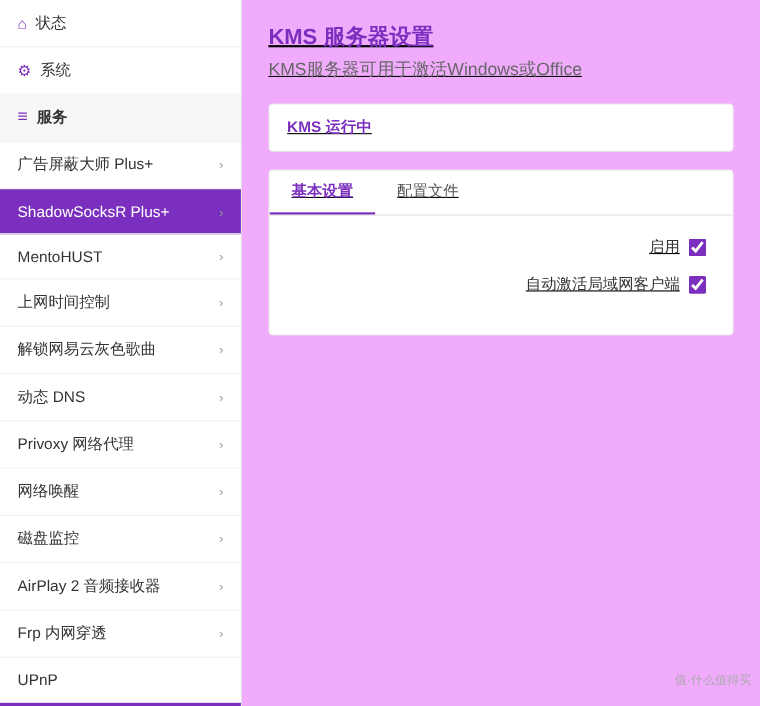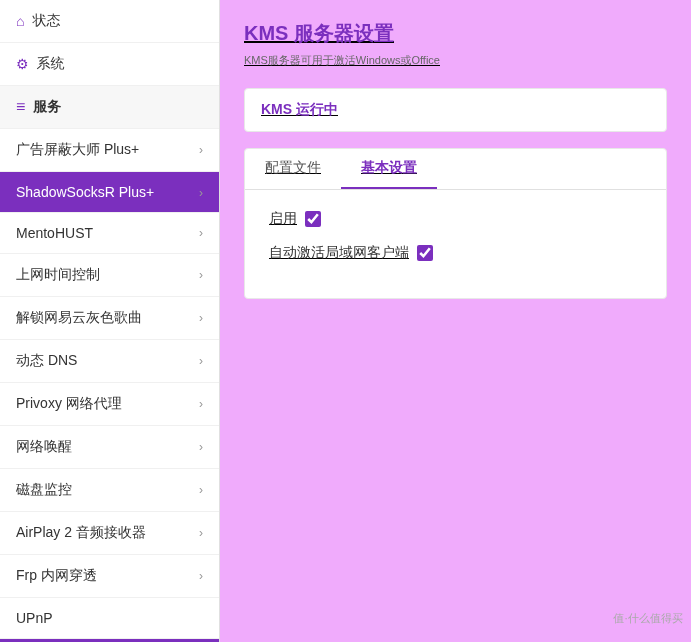--- a/index.html
+++ b/index.html
@@ -63,21 +63,21 @@
     }
 
     .page-title {
       font-size: 20px;
       font-weight: bold;
       color: #7b2fbe;
       margin-bottom: 6px;
     }
 
     .page-subtitle {
-      font-size: 11px;
+      font-size: 16px;
       color: #666;
       margin-bottom: 20px;
     }
 
     .status-banner {
       background: #fff;
       padding: 12px 16px;
       border-radius: 4px;
       margin-bottom: 16px;
       border: 1px solid #e8e8e8;
@@ -114,20 +114,21 @@
       font-weight: bold;
     }
 
     .settings-body {
       padding: 20px 24px;
     }
 
     .setting-row {
       display: flex;
       align-items: center;
+      justify-content: flex-end;
       margin-bottom: 16px;
       gap: 8px;
     }
 
     .setting-label {
       color: #333;
       font-size: 14px;
     }
 
     .checkbox-wrapper {
@@ -262,22 +263,22 @@
 <div class="main-content">
   <div class="page-title">KMS 服务器设置</div>
   <div class="page-subtitle">KMS服务器可用于激活Windows或Office</div>
 
   <div class="status-banner">
     <span class="status-running">KMS 运行中</span>
   </div>
 
   <div class="settings-card">
     <div class="tabs-row">
+      <div class="tab active">基本设置</div>
       <div class="tab">配置文件</div>
-      <div class="tab active">基本设置</div>
     </div>
     <div class="settings-body">
 
       <div class="setting-row">
         <span class="setting-label">启用</span>
         <div class="checkbox-wrapper">
           <input type="checkbox" checked="" style="">
         </div>
       </div>
 

